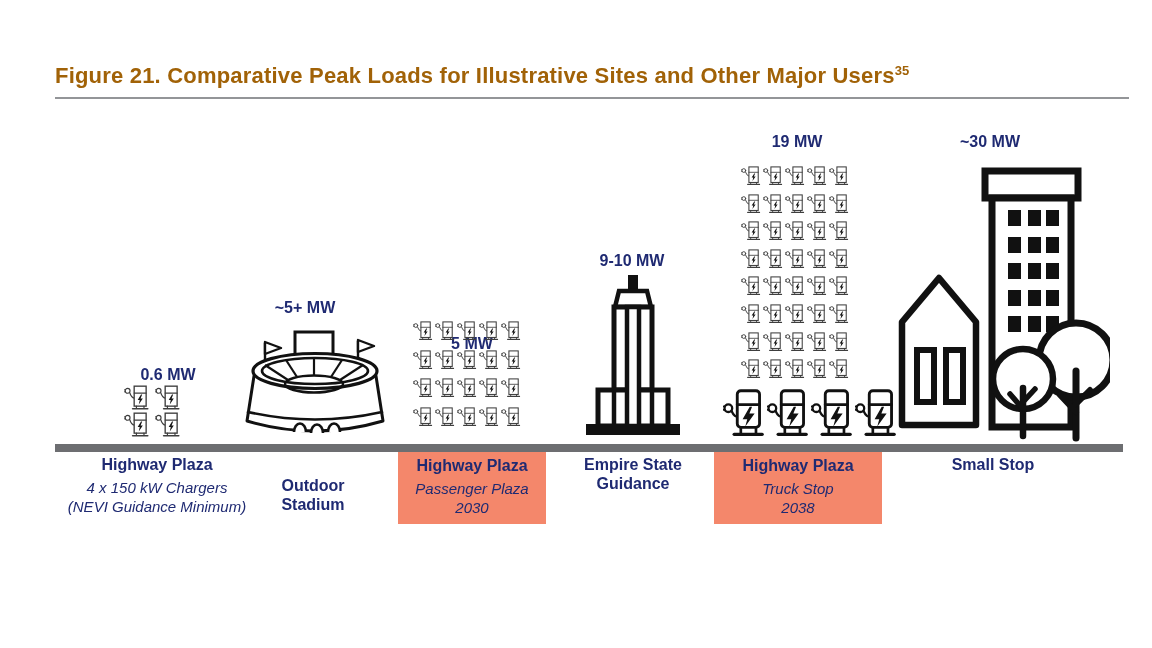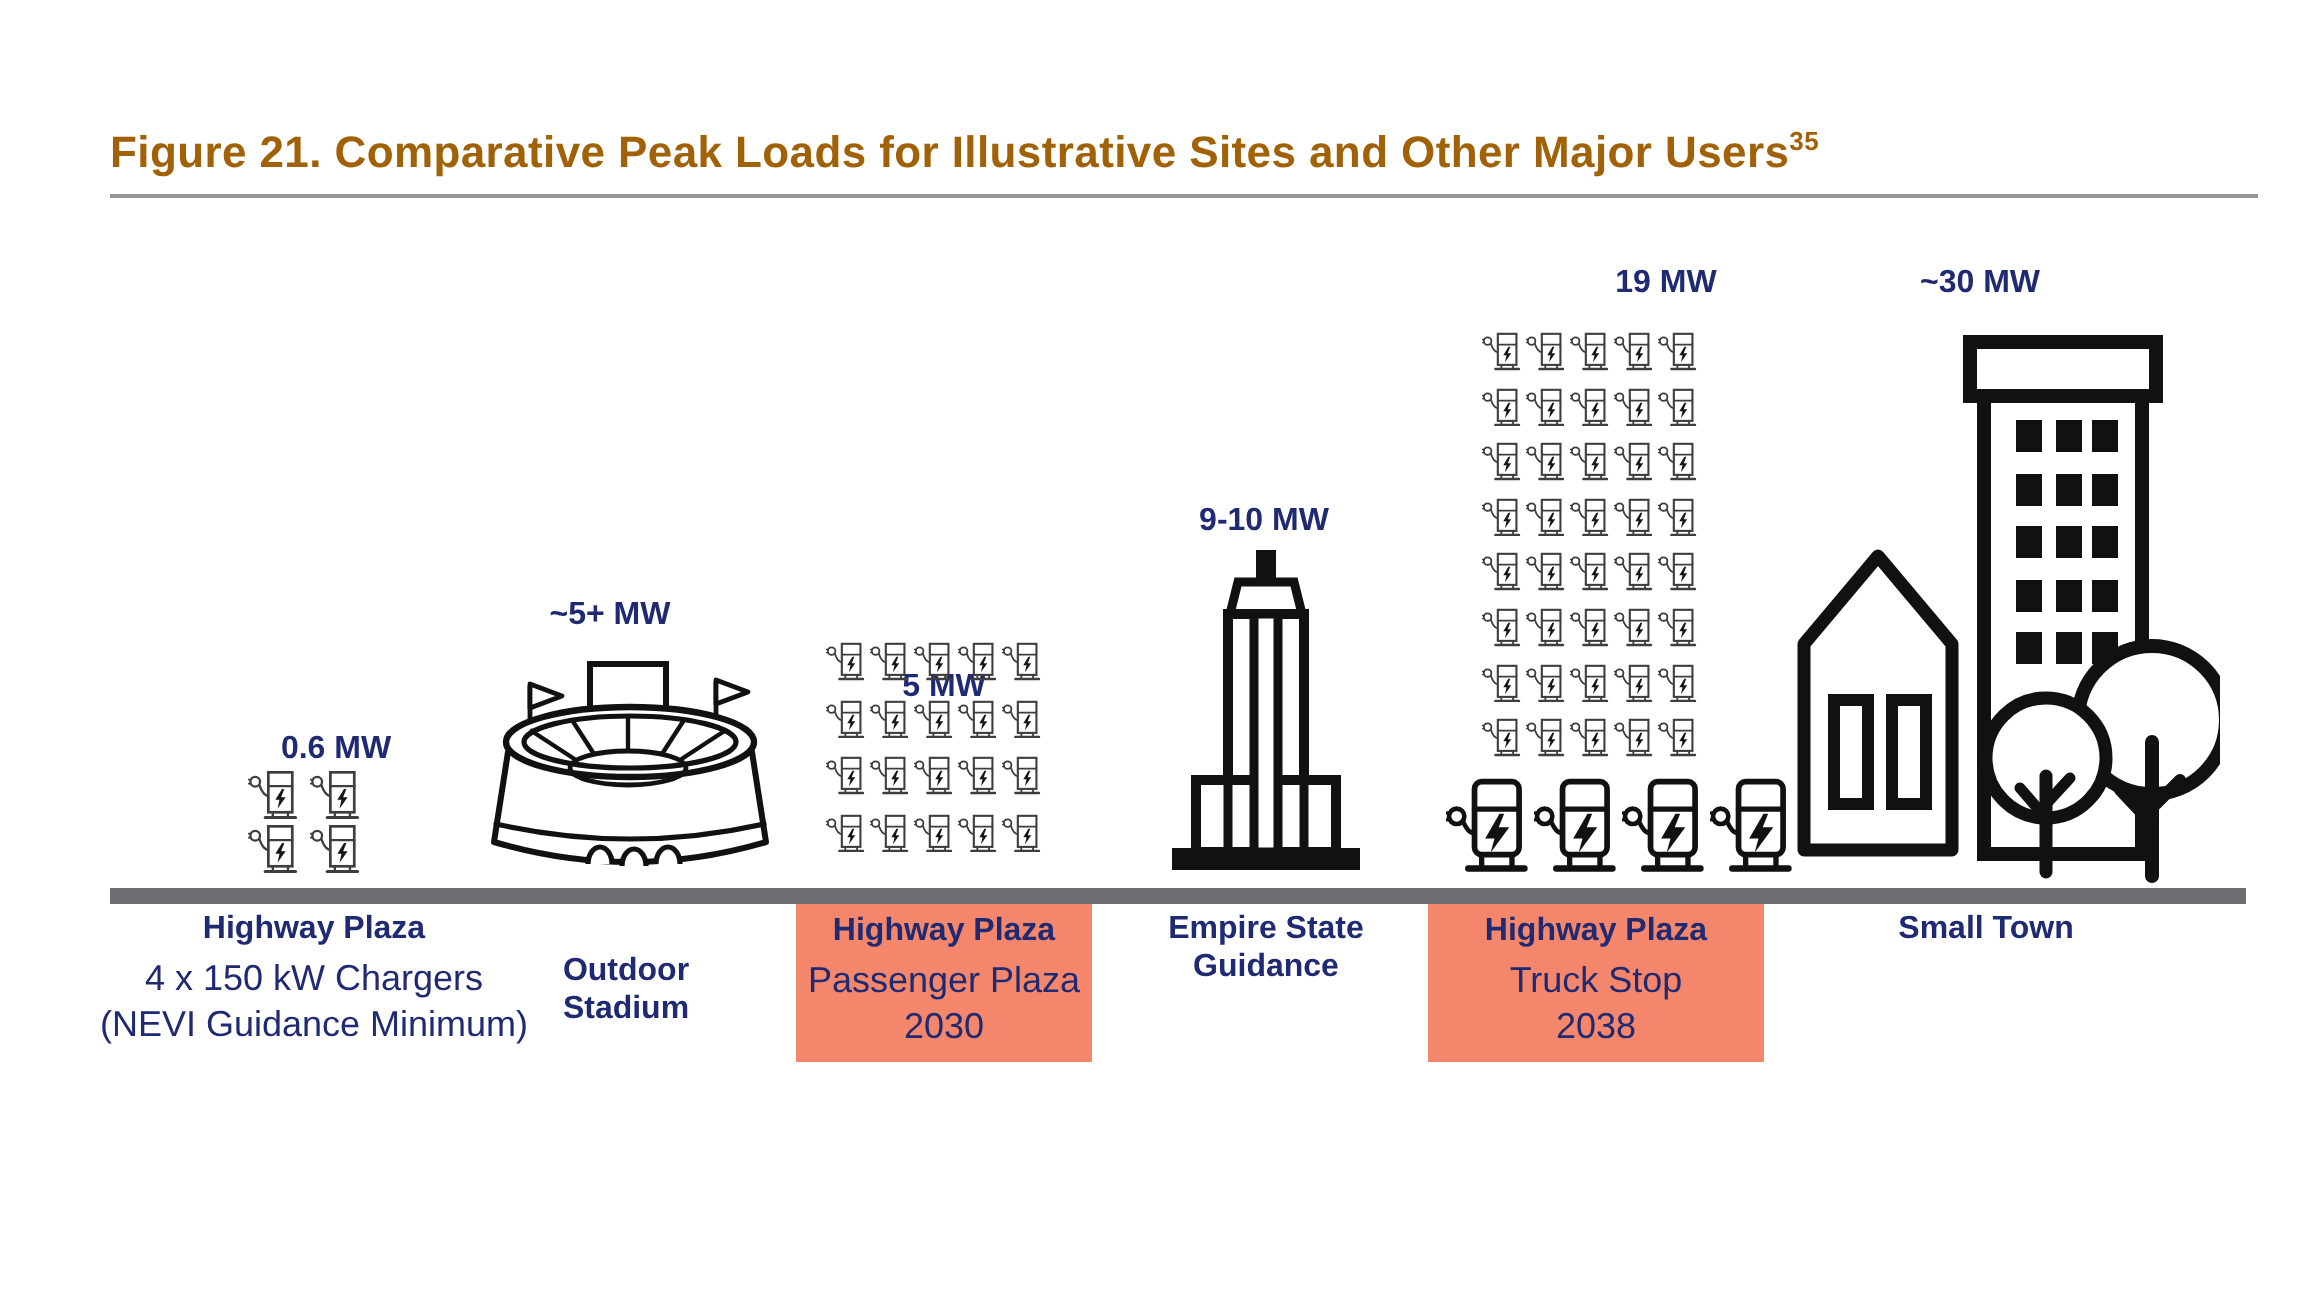--- a/index.html
+++ b/index.html
@@ -12,36 +12,36 @@
   .title sup { font-size:13px; font-weight:bold; }
   .title-rule { left:55px; top:97px; width:1074px; height:2px; background:#939598; }
 
   .ground { left:55px; top:444px; width:1068px; height:8px; background:#6D6E71; }
 
   .mw { font-size:16px; font-weight:bold; color:#1F2A72; text-align:center; width:150px; }
   .g1mw { left:93px;  top:366px; }
   .g2mw { left:230px; top:299px; }
   .g3mw { left:397px; top:299px;margin-top:36px; }
   .g4mw { left:557px; top:252px; }
-  .g5mw { left:758px; top:133px; }
+  .g5mw { left:722px; top:133px; }
   .g6mw { left:915px; top:133px; }
 
   .grid { display:grid; }
   .g1grid { left:124px; top:385px; row-gap:2px; }
   .g3grid { left:413px; top:321px; row-gap:9px; }
   .g5grid { left:741px; top:166px; row-gap:8px; }
   .dcfc-row { left:723px; top:389px; column-gap:2px; }
 
   .stadium-svg { left:243px; top:327px; }
   .esb-svg    { left:583px; top:272px; }
   .town-svg   { left:895px; top:166px; }
 
   .caption { color:#1F2A72; text-align:center; }
   .caption .site { font-size:16px; font-weight:bold; line-height:1.2; margin-bottom:4px; }
-  .caption .det  { font-size:18px; line-height:1.28; }
+  .caption .det  { font-size:15px; line-height:1.28;font-style:italic; }
   .hl { background:#F4876B; padding:4px 2px 6px 2px; }
 
   .g1cap { left:32px;  top:455px; width:250px; }
   .g2cap { left:263px; top:476px; width:100px; }
   .g3cap { left:398px; top:452px; width:148px; }
   .g4cap { left:577px; top:455px; width:112px; }
   .g5cap { left:714px; top:452px; width:168px; }
   .g6cap { left:928px; top:455px; width:130px; }
 </style>
 </head>
@@ -985,14 +985,14 @@
   <div class="site">Empire State Guidance</div>
 </div>
 
 <div class="abs caption hl g5cap" style="background-color: rgb(244, 135, 107);">
   <div class="site">Highway Plaza</div>
   <div class="det">Truck Stop</div>
   <div class="det">2038</div>
 </div>
 
 <div class="abs caption g6cap">
-  <div class="site">Small Town</div>
+  <div class="site">Small Stop</div>
 </div>
 
 </body></html>

